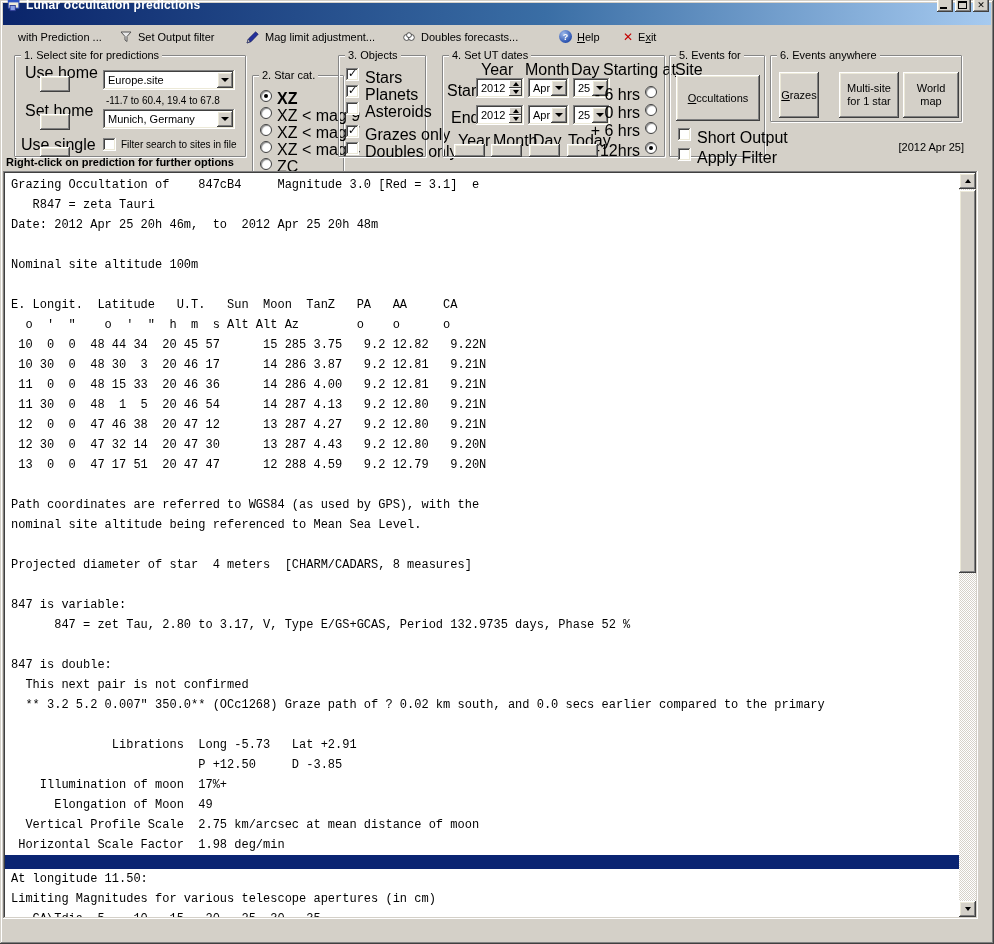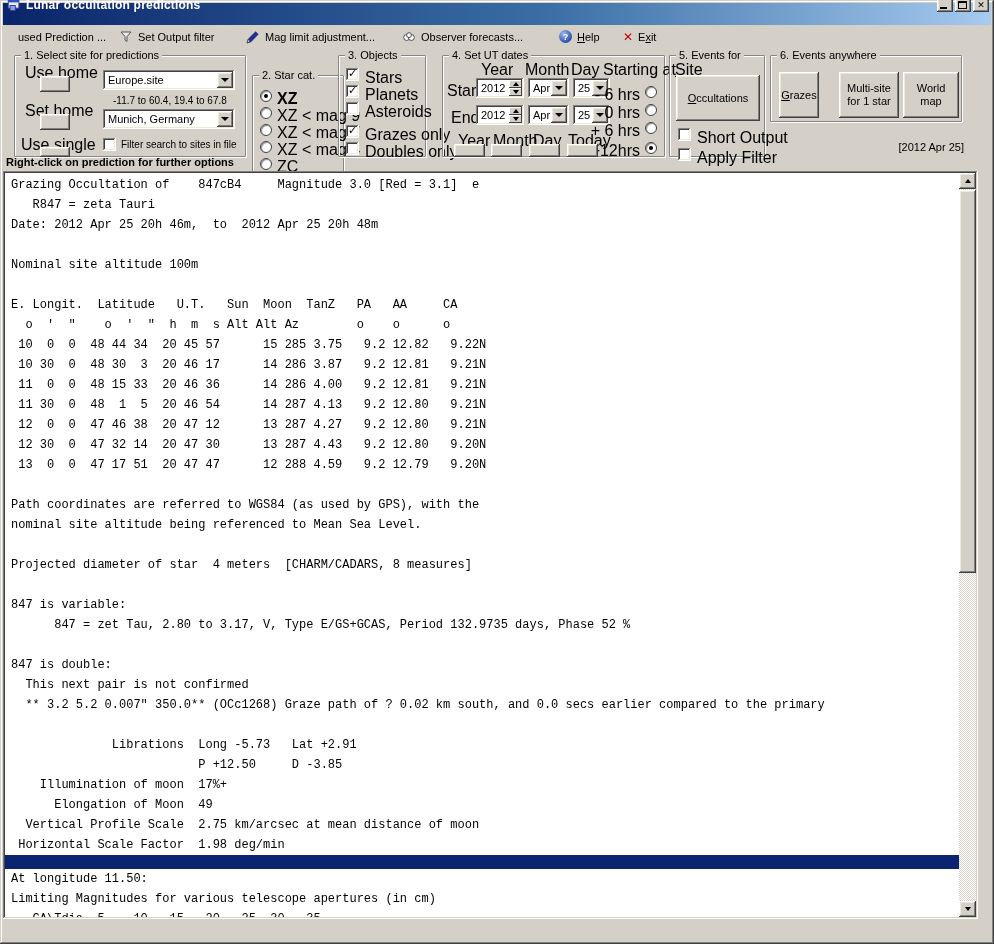--- a/index.html
+++ b/index.html
@@ -127,42 +127,42 @@
     <span class="winbtn">
         <span class="glyph-max"></span>
       </span>
     <span class="winbtn">
         <span class="glyph-close">✕</span>
       </span>
   </div>
 
   <div class="menubar">
     <span class="menuitem" style="left:15px;">
-      <span>used Prediction ...</span>
+      <span>with Prediction ...</span>
     </span>
     <span class="menuitem" style="left:116px;">
       <svg class="icon13" viewBox="0 0 14 14" width="14" height="14">
         <path d="M2 2h10l-4 4.5v5l-2-1.5V6.5z" fill="#e8e8e8" stroke="#555" stroke-width="1"></path>
       </svg>
       <span>Set Output filter</span>
     </span>
     <span class="menuitem" style="left:243px;">
       <svg class="icon13" viewBox="0 0 14 14" width="14" height="14">
         <path d="M1 13l1.3-4L9.6 1.8l2.6 2.4L5 11.8 1 13z" fill="#23309c" stroke="#11184f" stroke-width="0.6"></path>
         <path d="M1 13l1.3-4 1.6 2.5z" fill="#d8d4c8" stroke="#11184f" stroke-width="0.5"></path>
       </svg>
       <span>Mag limit adjustment...</span>
     </span>
     <span class="menuitem" style="left:399px;">
       <svg class="icon13" viewBox="0 0 15 13" width="15" height="13">
         <circle cx="5" cy="7" r="3.2" fill="#fff" stroke="#444"></circle>
         <circle cx="10" cy="7" r="3.2" fill="#fff" stroke="#444"></circle>
         <circle cx="7.5" cy="4.5" r="2.6" fill="#fff" stroke="#444"></circle>
       </svg>
-      <span>Observer forecasts...</span>
+      <span>Doubles forecasts...</span>
     </span>
     <span class="menuitem" style="left:556px;">
       <span class="help-badge">?</span>
       <span><span class="u">H</span><span>elp</span></span>
     </span>
     <span class="menuitem" style="left:620px;">
       <span class="exit-x">✕</span>
       <span><span>E</span><span class="u">x</span><span>it</span></span>
     </span>
   </div>
@@ -174,21 +174,21 @@
     <span class="lbl" style="left:10px; top:46px;">Set home</span>
     <button class="btn" style="left:25px; top:58px; width:30px; height:16px;"></button>
     <span class="lbl" style="left:6px; top:80px;">Use single</span>
     <button class="btn" style="left:25px; top:91px; width:30px; height:10px;"></button>
     <div class="combo sunken" style="left:88px; top:14px; width:132px;">
       <span class="val">Europe.site</span>
       <span class="drop">
           <span class="arrow-down"></span>
         </span>
     </div>
-    <span class="lbl small" style="left:91px; top:39px;margin-left:7px;">-11.7 to 60.4, 19.4 to 67.8</span>
+    <span class="lbl small" style="left:91px; top:39px;">-11.7 to 60.4, 19.4 to 67.8</span>
     <div class="combo sunken" style="left:88px; top:53px; width:132px;">
       <span class="val">Munich, Germany</span>
       <span class="drop">
           <span class="arrow-down"></span>
         </span>
     </div>
     <span class="check" style="left:88px; top:82px;"></span>
     <span class="lbl small" style="left:106px; top:83px;">Filter search to sites in file</span>
   </div>
 

